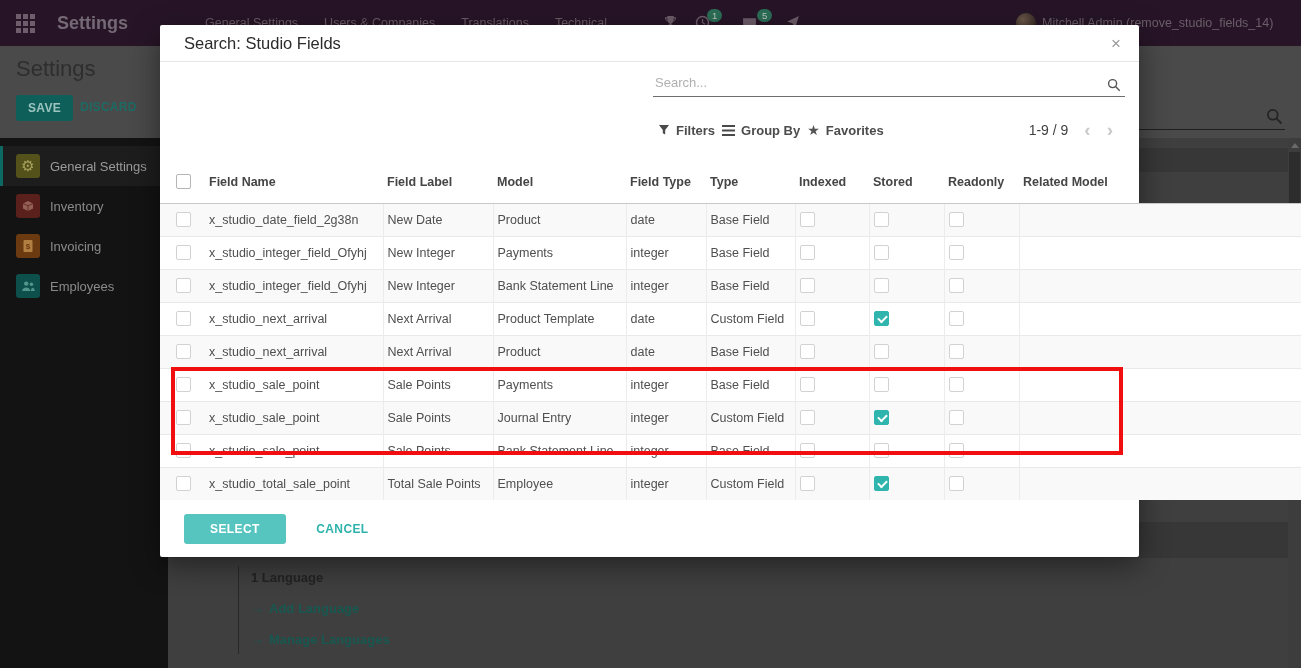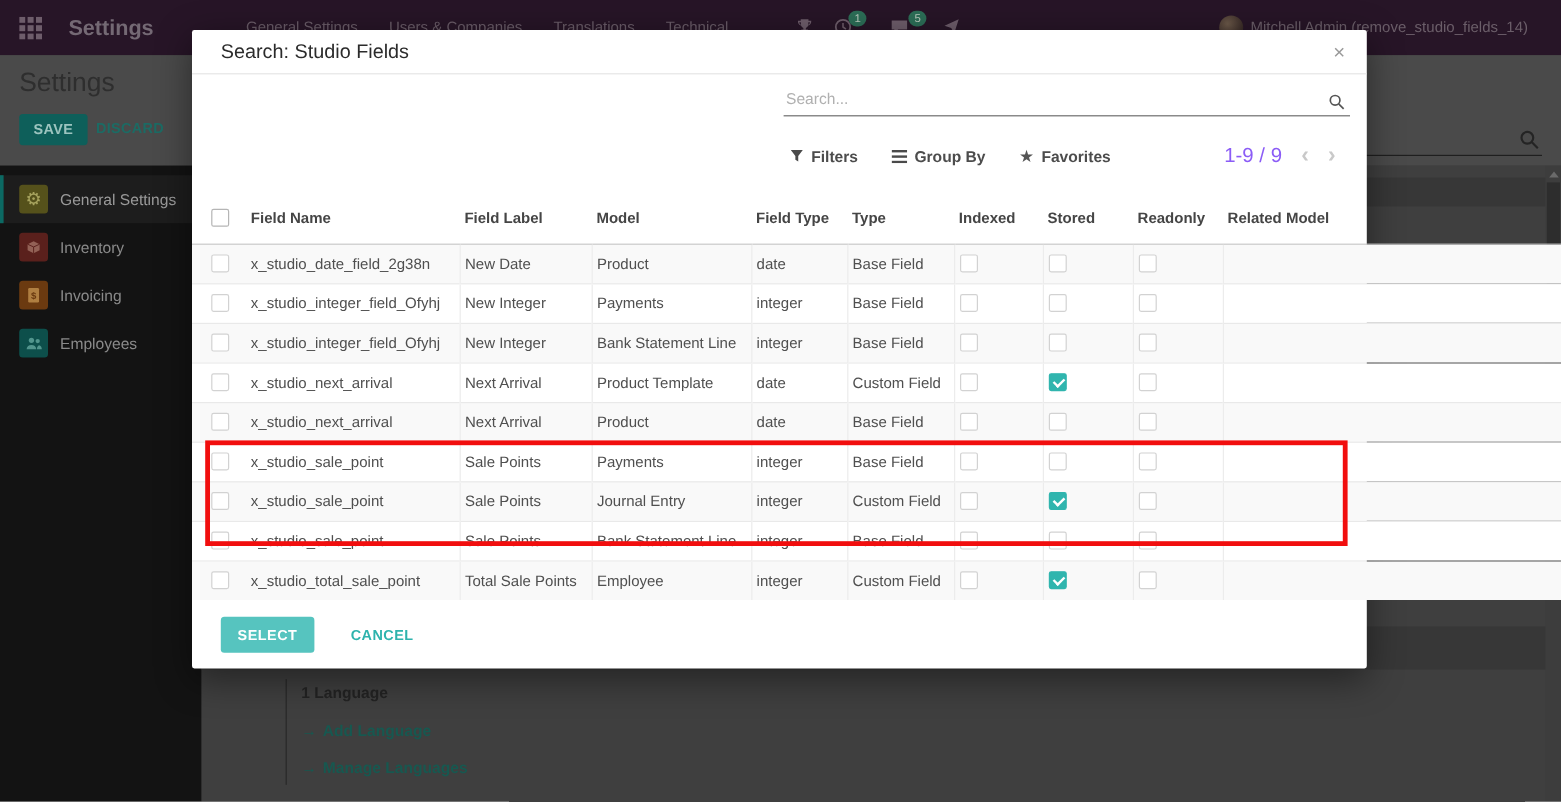--- a/index.html
+++ b/index.html
@@ -59,25 +59,25 @@
   .m-title { position:absolute; left:24px; top:0; line-height:37px; font-size:16.5px; color:#2b2b2b; }
   .m-close { position:absolute; right:18px; top:0; line-height:37px; font-size:17px; color:#999; cursor:pointer; }
 
   .m-search { height:42px; position:relative; }
   .m-search input { position:absolute; right:14px; top:9px; width:472px; height:26px; border:none; border-bottom:1px solid #6e6e6e;
                     font-size:13px; color:#333; outline:none; padding:0 24px 2px 2px; font-family:inherit; }
   .m-search input::placeholder { color:#b0b0b0; }
   .m-search .mag { position:absolute; right:18px; top:16px; }
 
   .m-controls { height:52px; display:flex; align-items:center; }
-  .facets { display:flex; align-items:flex-end; gap:28px; margin-left:498px; }
+  .facets { display:flex; align-items:flex-end; gap:7px; margin-left:498px; }
   .facet { display:flex; align-items:center; gap:6px; font-size:13px; font-weight:bold; color:#4c4c4c; cursor:pointer; }
   .facet .star { color:#555; font-size:14px; line-height:12px; }
   .pager { margin-left:auto; margin-right:26px; display:flex; align-items:center; gap:16px; }
-  .pager-value { font-size:17px; color:#8b5cf6; }
+  .pager-value { font-size:14px; color:#404040; }
   .pg-chev { font-size:19px; font-weight:bold; color:#c9c9c9; line-height:16px; cursor:default; }
 
   table.fields { width:1155px; border-collapse:collapse; table-layout:fixed; margin-top:5px; }
   thead th { height:42px; text-align:left; font-size:12.5px; font-weight:bold; color:#454545;
              border-bottom:1px solid #c9c9c9; padding:0 4px; vertical-align:middle; }
   th.c-check, td.c-check { padding-left:16px; width:45px; }
   tbody tr { height:33px; }
   tbody tr:nth-child(odd) { background:#f9f9f9; }
   tbody tr:nth-child(even) { background:#fff; }
   tbody tr + tr td { border-top:1px solid #e9e9e9; }
@@ -89,21 +89,21 @@
   th .cb { border-color:#b5b5b5; }
   .cb.checked { background:var(--checkbox-teal); border-color:var(--checkbox-teal); }
   .cb.checked::after { content:""; position:absolute; left:3px; top:3px; width:7px; height:4px;
                        border-left:2px solid #fff; border-bottom:2px solid #fff; transform:rotate(-45deg); }
 
   .hl-box { position:absolute; left:11px; top:342px; width:952px; height:88px; border:4px solid var(--highlight-red);
             pointer-events:none; z-index:6; }
 
   .m-footer { position:absolute; left:0; bottom:0; width:100%; height:56px; padding:13px 24px; }
   .btn-select { background:var(--accent-teal); color:#fff; border:none; border-radius:3px; font-size:12px; font-weight:bold;
-                padding:8px 14px; letter-spacing:.4px; cursor:pointer; font-family:inherit; }
+                padding:8px 26px; letter-spacing:.4px; cursor:pointer; font-family:inherit; }
   .btn-cancel { background:none; border:none; color:var(--link-teal); font-size:12px; font-weight:bold; margin-left:26px;
                 letter-spacing:.4px; cursor:pointer; font-family:inherit; }
 </style>
 </head>
 <body>
 
 <div class="topbar">
   <span class="tb-grid">
     <svg width="19" height="19" viewBox="0 0 19 19">
         <g fill="#6e5d6b">

